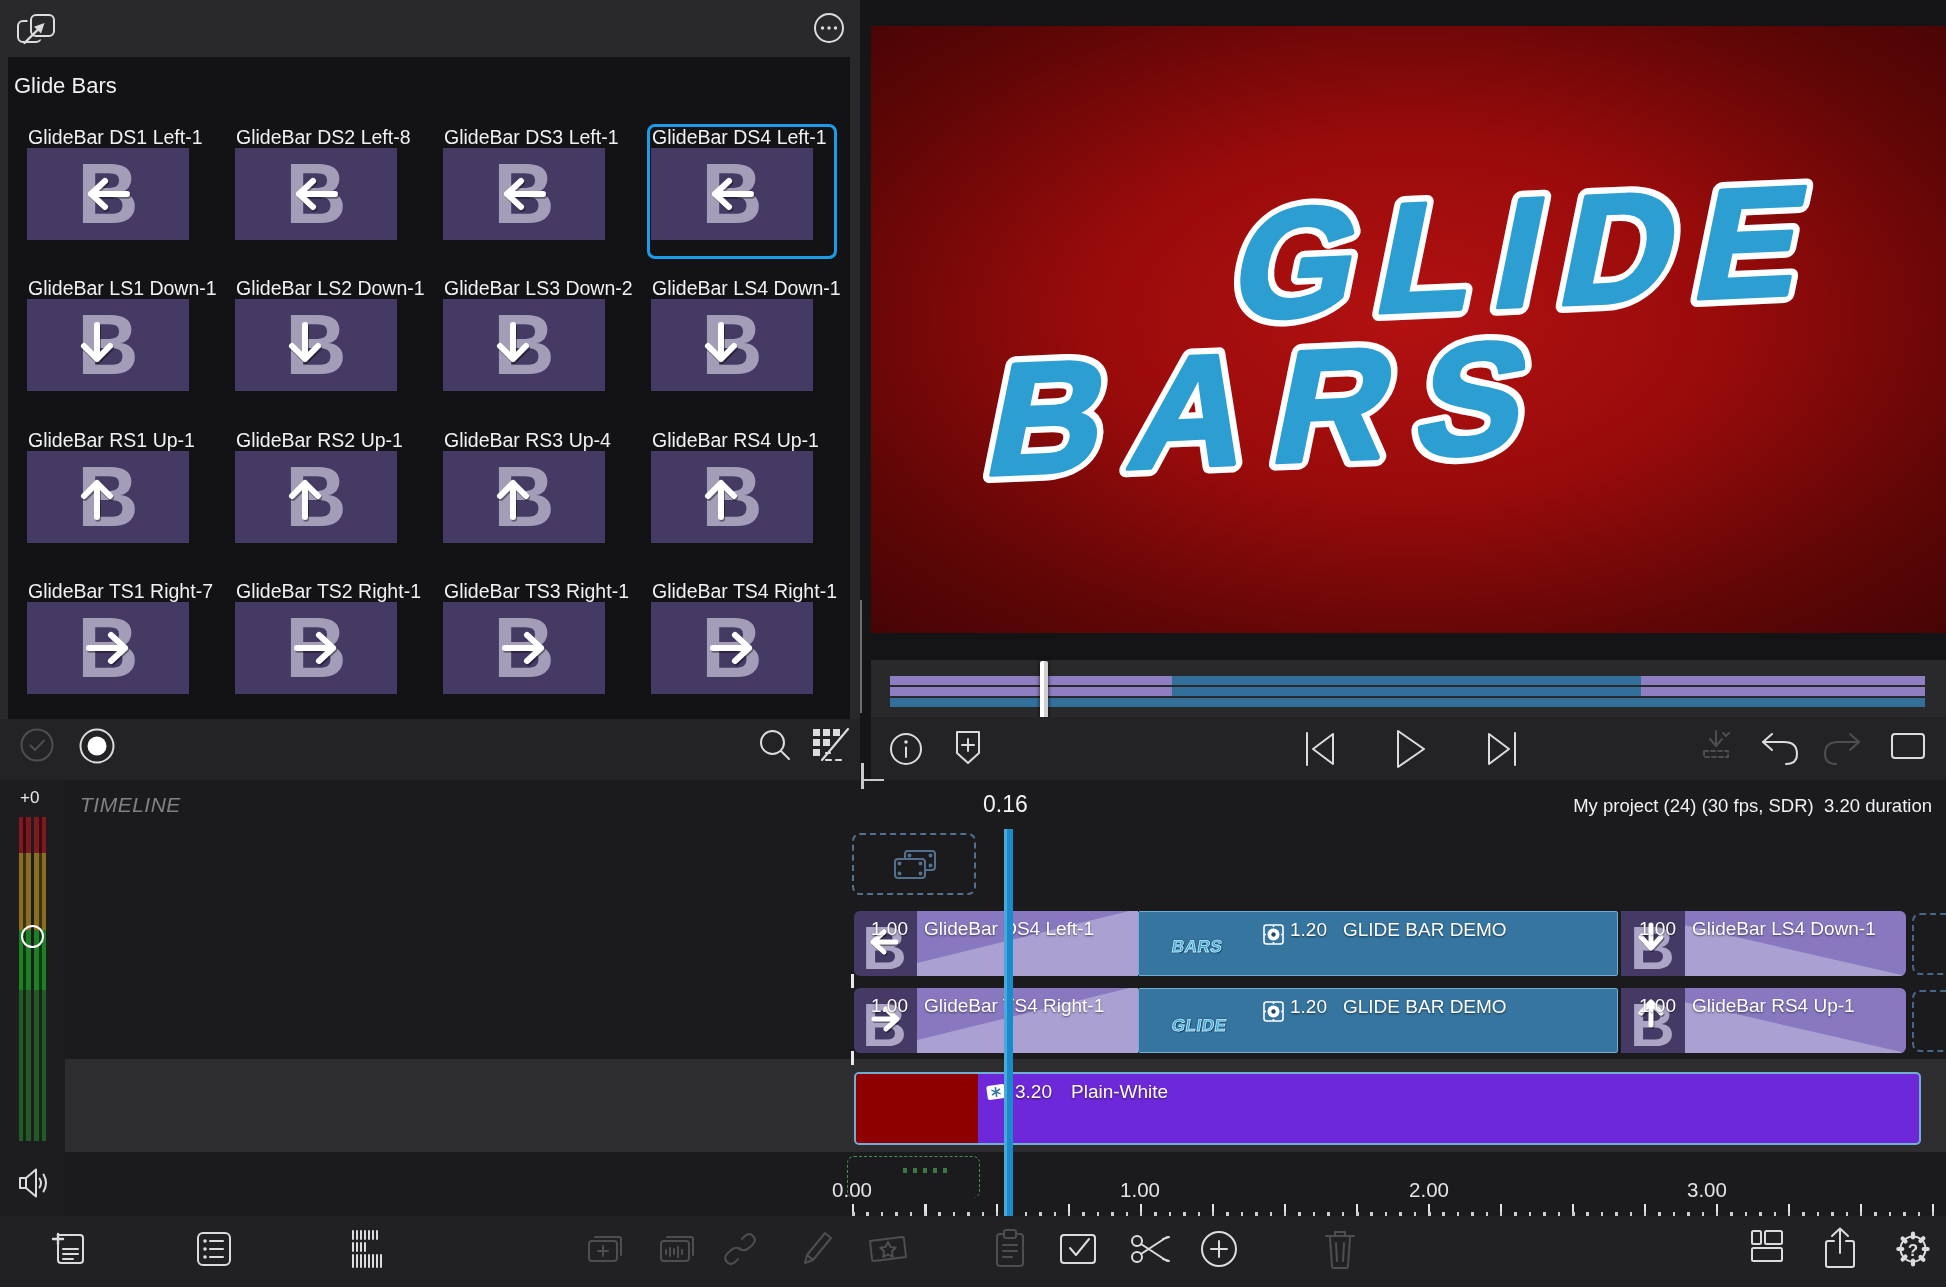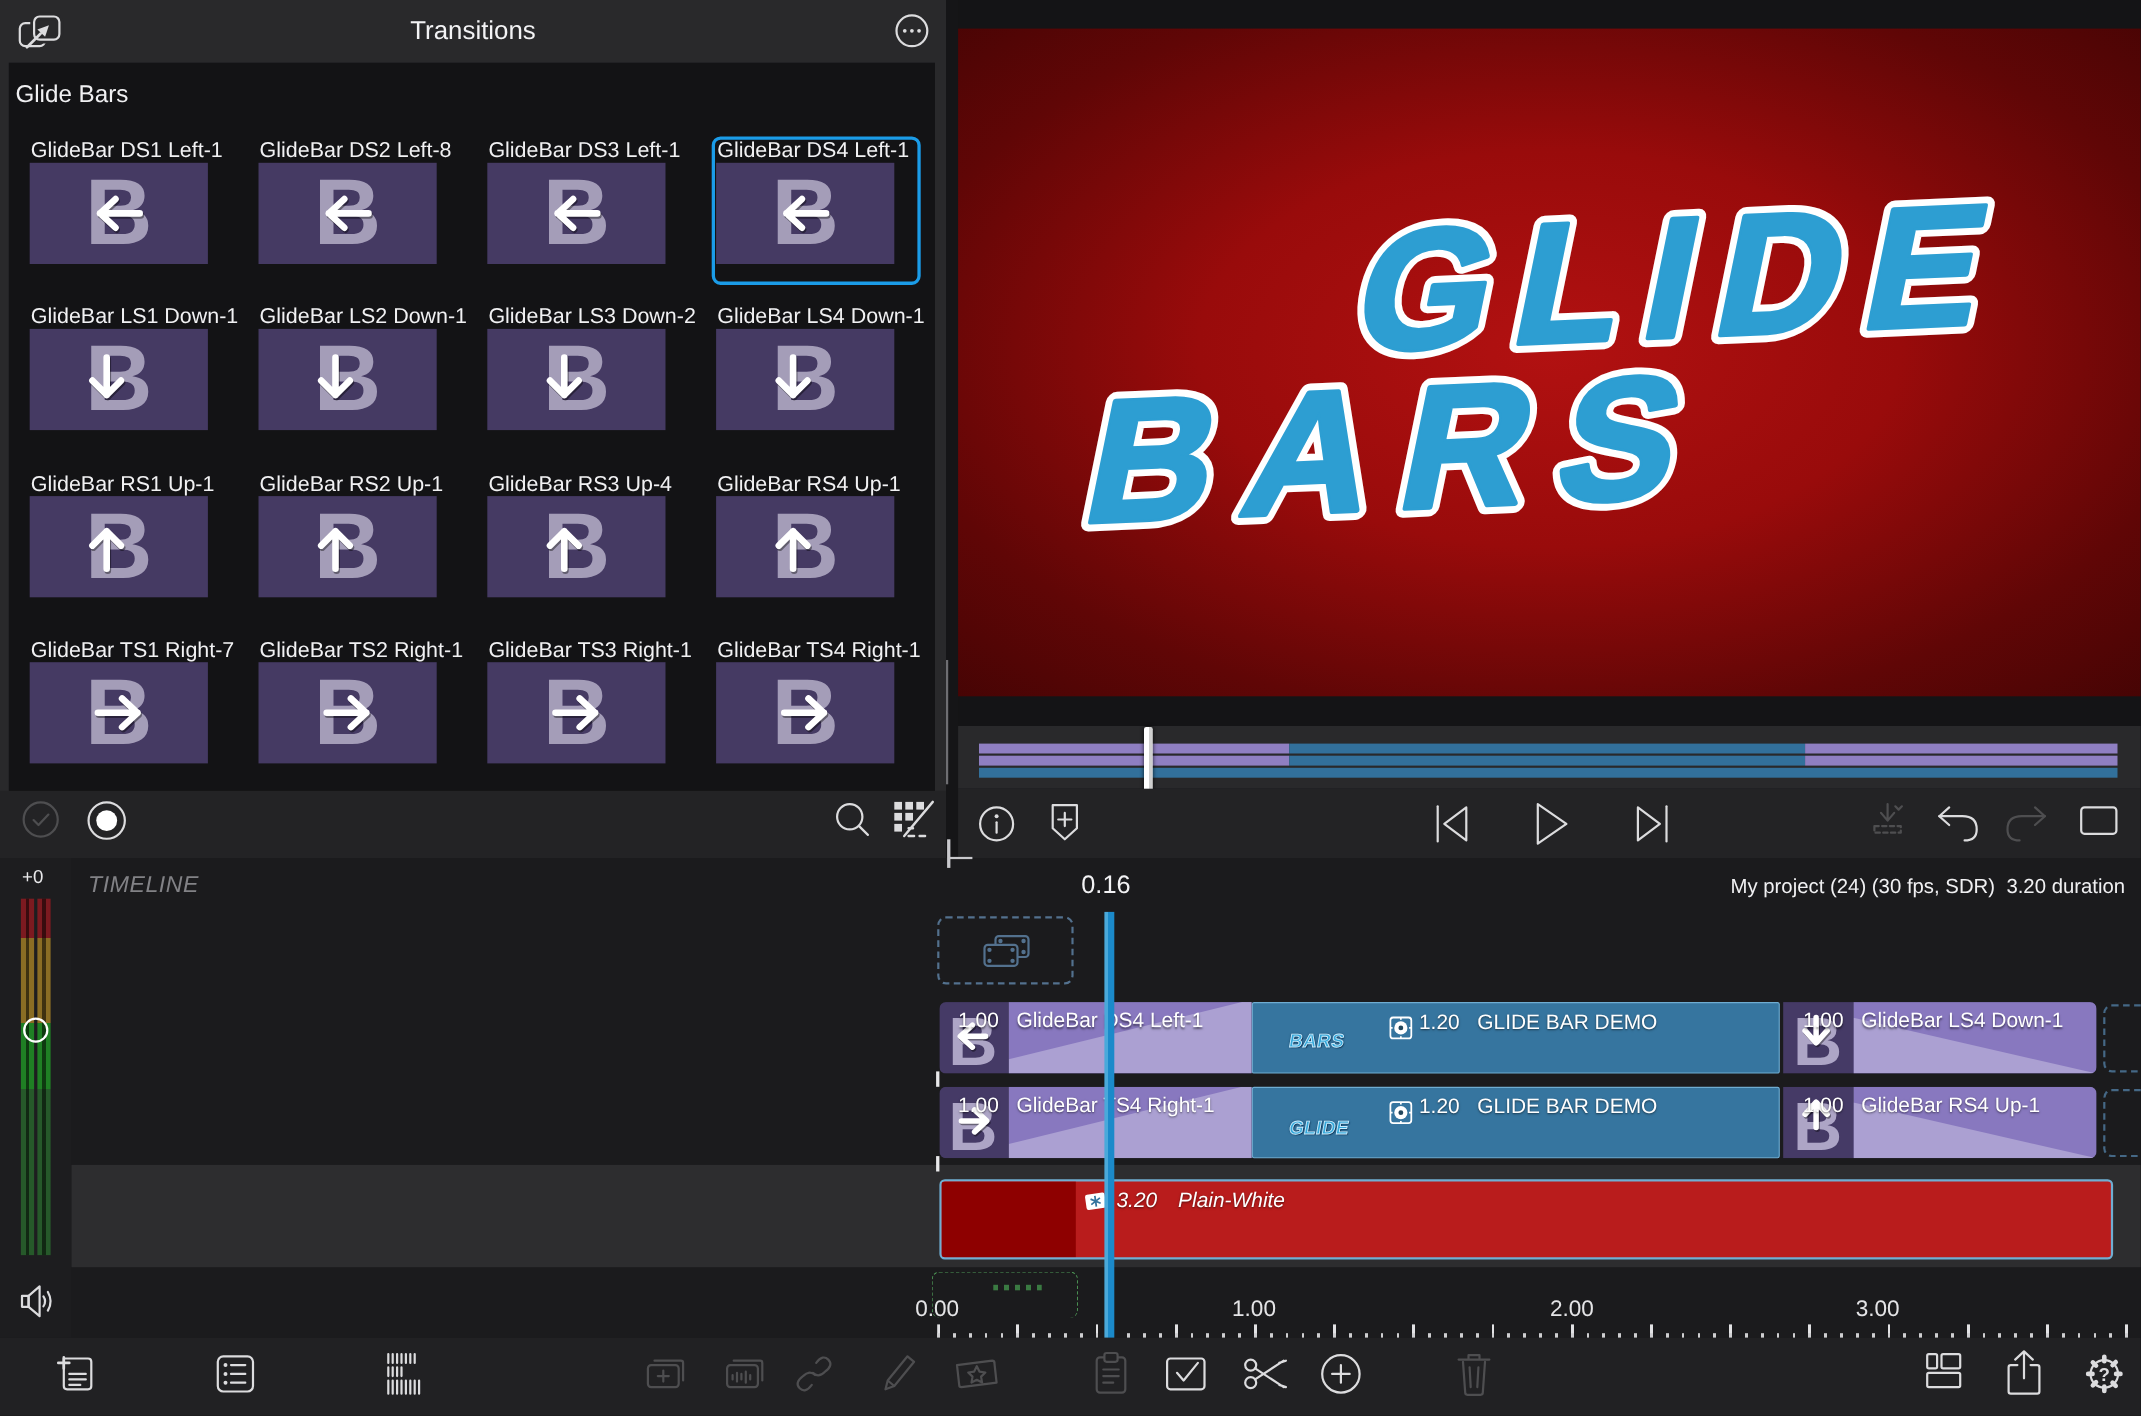--- a/index.html
+++ b/index.html
@@ -58,21 +58,20 @@
   #bb { left:0; top:1216px; width:1946px; height:71px; background:#212123; }
   svg { position:absolute; overflow:visible; }
   svg.icon { fill:none; stroke:#dcdcde; stroke-width:2; stroke-linecap:round; stroke-linejoin:round; }
   svg.dim  { fill:none; stroke:#4e4e50; stroke-width:2; stroke-linecap:round; stroke-linejoin:round; }
 </style>
 </head>
 <body>
 
 <div id="lp" class="abs">
   <div id="lph" class="abs">
-    <div id="lpttl" class="abs">Transitions</div>
     <svg class="icon" style="left:17px;top:13px" width="40" height="38" viewBox="0 0 40 38">
       <rect x="1" y="8" width="23" height="21" rx="5"></rect>
       <rect x="14" y="2" width="23" height="21" rx="5" stroke="#29292b" stroke-width="7" fill="#29292b"></rect>
       <rect x="14" y="2" width="23" height="21" rx="5"></rect>
       <path d="M7.5 30 L20 17.5" stroke-width="2.4"></path>
       <path d="M27.5 10 L24 20.5 L17 13.8 Z" fill="#dcdcde" stroke="none"></path>
     </svg>
     <svg class="icon" style="left:814px;top:13px" width="32" height="32" viewBox="0 0 32 32">
       <circle cx="15" cy="15" r="14"></circle>
       <circle cx="8.5" cy="15" r="1.7" fill="#dcdcde" stroke="none"></circle>
@@ -438,21 +437,21 @@
         <path d="M30 37 V15 M20 25 L30 14 L40 25" stroke="rgba(0,0,0,.4)" stroke-width="5" transform="translate(1,1.5)"></path>
         <path d="M30 37 V15 M20 25 L30 14 L40 25" stroke="#fff" stroke-width="5"></path>
       </svg>
     <div class="cnum" style="left:18px;top:7px">1.00</div>
     <div class="ctit" style="left:71px;top:7px">GlideBar RS4 Up-1</div>
   </div>
 
   <div class="abs" style="left:1912px;top:133px;width:44px;height:62px;border:2px dashed #456886;border-radius:8px;"></div>
   <div class="abs" style="left:1912px;top:210px;width:44px;height:62px;border:2px dashed #456886;border-radius:8px;"></div>
 
-  <div class="clip" style="left:854px;top:292px;width:1067px;height:73px;background:#b91c1c;border:2px solid #70aed2;border-radius:5px;font-style:italic;">
+  <div class="clip" style="left:854px;top:292px;width:1067px;height:73px;background:#6d28d9;border:2px solid #70aed2;border-radius:5px;">
     <div class="abs" style="left:0px;top:0px;width:122px;height:69px;background:#8e0000"></div>
     <svg class="abs" style="left:129px;top:8px" width="22" height="20" viewBox="0 0 22 20">
       <g transform="rotate(-8 11 10)">
         <rect x="2" y="3" width="18" height="14" rx="2" fill="#fff"></rect>
         <path d="M11 5 v10 M6.7 7.5 l8.6 5 M15.3 7.5 l-8.6 5" stroke="#36759f" stroke-width="1.6"></path>
       </g>
     </svg>
     <div class="cnum" style="left:159px;top:7px">3.20</div>
     <div class="ctit" style="left:215px;top:7px">Plain-White</div>
   </div>

